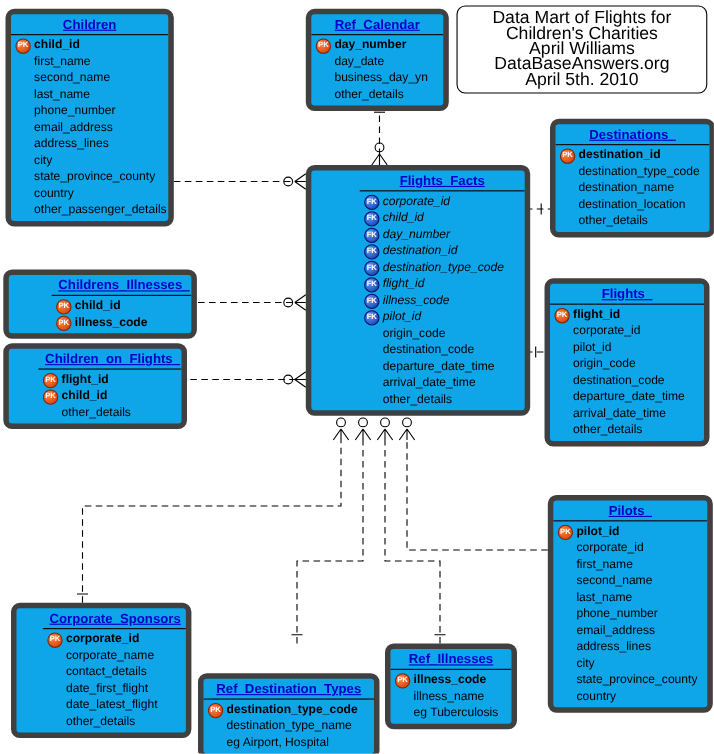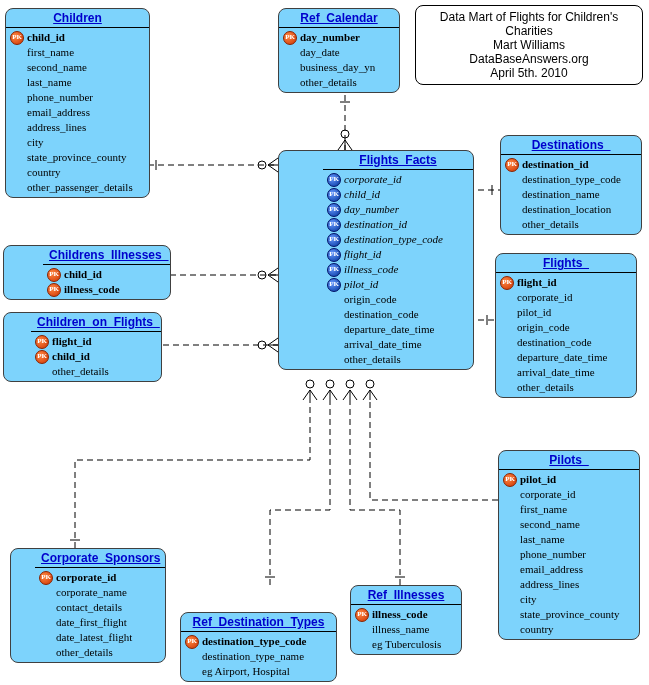--- a/index.html
+++ b/index.html
@@ -7,37 +7,36 @@
     padding: 0;
     width: 649px;
     height: 685px;
     font-family: Arial, sans-serif;
     font-size: 11px;
     position: relative;
     background: #fff;
   }
   .entity {
     position: absolute;
-    border: 1px solid #404040;
+    border: 5px solid #404040;
     border-radius: 8px;
-    background: #7dd3fc;
+    background: #0ea5e9;
     overflow: hidden;
   }
   .entity-header {
     text-align: center;
     font-weight: bold;
     color: #0000cc;
     padding: 2px 6px;
     border-bottom: 1px solid #000;
     text-decoration: underline;
     font-size: 12px;
   }
   .entity-body {
     padding: 2px 4px;
-    font-family: Liberation Serif, serif;
   }
   .attr-row {
     display: flex;
     align-items: center;
     line-height: 15px;
     white-space: nowrap;
   }
   .key-icon {
     width: 14px;
     height: 14px;
@@ -78,21 +77,21 @@
     display: inline-block;
     flex-shrink: 0;
   }
   .info-box {
     position: absolute;
     border: 1px solid #000;
     border-radius: 8px;
     background: #fff;
     text-align: center;
     padding: 4px 8px;
-    font-size: 12px;
+    font-size: 16px;
     line-height: 14px;
   }
   svg.connectors {
     position: absolute;
     top: 0;
     left: 0;
     width: 649px;
     height: 685px;
     pointer-events: none;
   }
@@ -175,21 +174,21 @@
 
     <line x1="506" y1="495" x2="506" y2="505"></line>
 
     <path d="M370,390 L363,400 M370,390 L370,400 M370,390 L377,400"></path>
     <circle cx="370" cy="384" r="4"></circle>
   </g>
 </svg>
 
 <div class="info-box" style="left:415px; top:5px; width:210px;">
   <div>Data Mart of Flights for Children's Charities</div>
-  <div>Mart Williams</div>
+  <div>April Williams</div>
   <div>DataBaseAnswers.org</div>
   <div>April 5th. 2010</div>
 </div>
 
 <div class="entity" style="left:5px; top:8px; width:143px;">
     <div class="entity-header">Children</div>
     <div class="entity-body">
       <div class="attr-row">
         <span class="key-icon pk">
           <span>PK</span>
@@ -254,21 +253,21 @@
       <div class="attr-row">
         <span class="indent"></span>
         <span class="attr-name">business_day_yn</span>
       </div>
       <div class="attr-row">
         <span class="indent"></span>
         <span class="attr-name">other_details</span>
       </div>
     </div>
   </div>
-<div class="entity" style="left:500px; top:135px; width:140px;">
+<div class="entity" style="left:500px; top:108px; width:140px;">
     <div class="entity-header">Destinations_</div>
     <div class="entity-body">
       <div class="attr-row">
         <span class="key-icon pk">
           <span>PK</span>
         </span>
         <span class="attr-name bold">destination_id</span>
       </div>
       <div class="attr-row">
         <span class="indent"></span>

